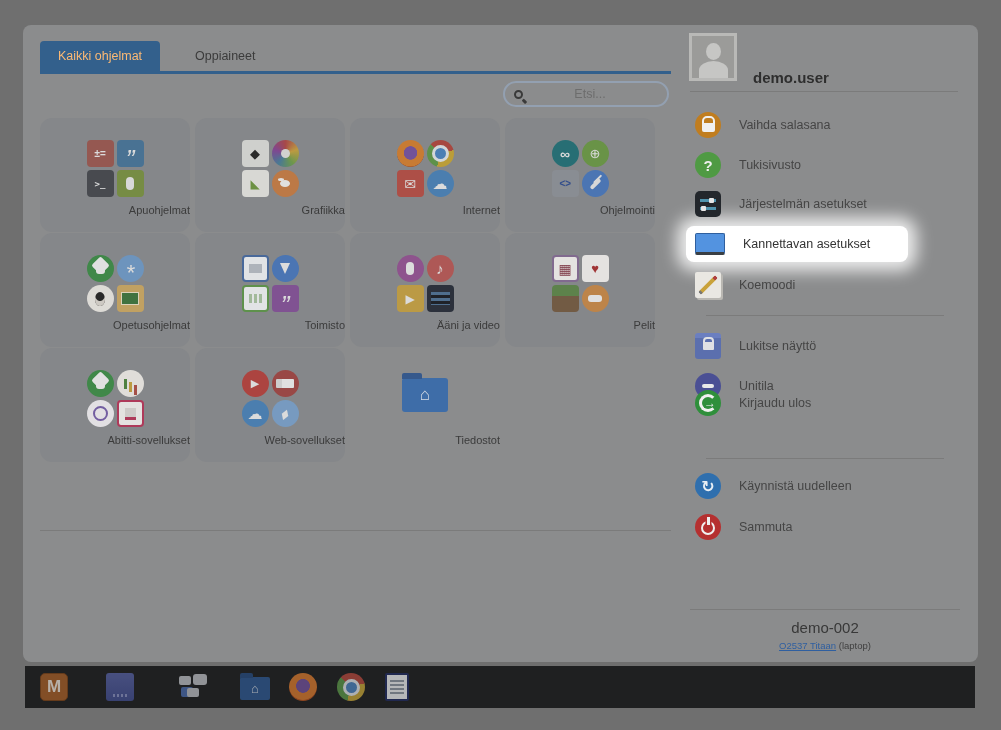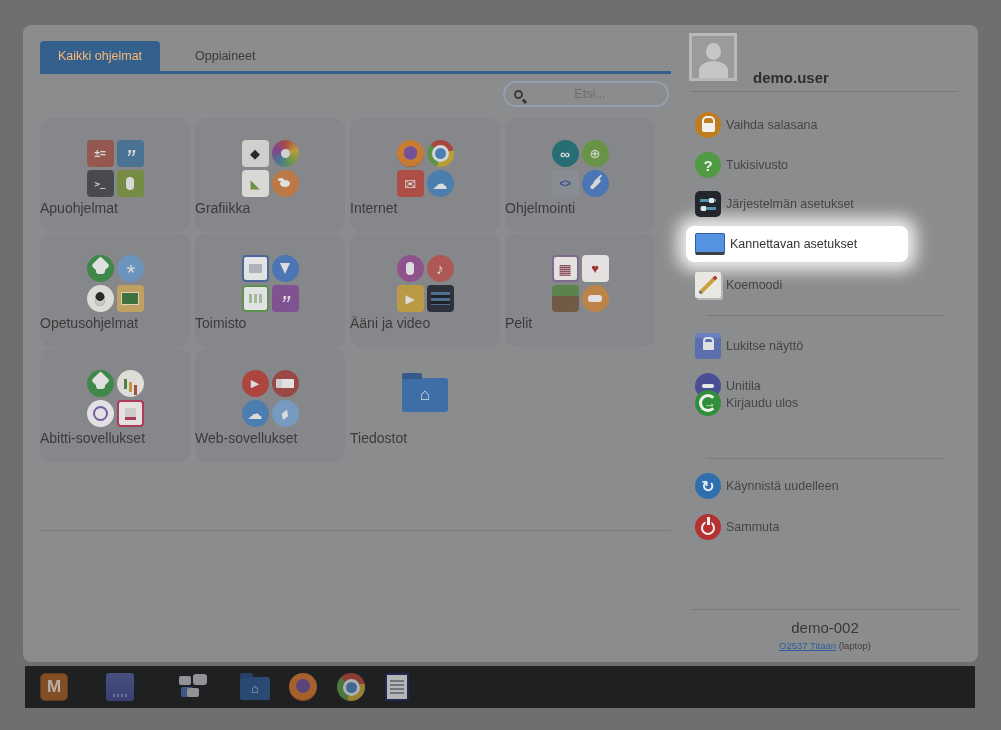--- a/index.html
+++ b/index.html
@@ -26,22 +26,22 @@
                   font-size:12.5px; color:#4a4a4a; font-family:inherit;text-align:center; }
   .search input::placeholder { color:#6d6d6d; }
 
   
   .tile { position:absolute; width:150px; height:114px; background:#85878a; border-radius:12px; }
   .tile.nobg { background:transparent; }
   .c1{left:17px}.c2{left:172px}.c3{left:327px}.c4{left:482px}
   .r1{top:93px}.r2{top:208px}.r3{top:323px}
   .tgrid { position:absolute; top:22px; left:0; right:0; display:flex; justify-content:center; }
   .tgrid .g { display:grid; grid-template-columns:27px 27px; gap:3px; }
-  .tlabel { position:absolute; bottom:16px; left:0; right:0; text-align:left;
-            font-size:14px; color:#3b3b3b; }
+  .tlabel { position:absolute; bottom:16px; left:0; right:0; text-align:right;
+            font-size:11px; color:#3b3b3b; }
 
   
   .mi { width:27px; height:27px; border-radius:4px; position:relative;
         display:flex; align-items:center; justify-content:center;
         color:#e6e6e6; font-size:13px; filter:saturate(.9) brightness(.95); }
   .round { border-radius:50%; }
   .mi::before,.mi::after{ position:absolute; }
   .mi-calculator{background:#a35b53;} .mi-calculator::after{content:"±=";font-size:10px;font-weight:bold;position:static;}
   .mi-notes{background:#49799f;} .mi-notes::after{content:"”";font-size:26px;line-height:10px;position:static;margin-top:10px;}
   .mi-terminal{background:#4b4e54;} .mi-terminal::after{content:">_";font-family:"DejaVu Sans Mono",monospace;font-size:9px;font-weight:bold;position:static;}
@@ -94,21 +94,21 @@
 
   
   .avatar { position:absolute; left:666px; top:8px; width:48px; height:48px;
             background:#9b9b99; border:3px solid #b9b9b7; position:absolute; overflow:hidden; }
   .avatar::before { content:""; position:absolute; left:14px; top:7px; width:15px; height:17px;
                     background:#c6c6c4; border-radius:50%; }
   .avatar::after { content:""; position:absolute; left:7px; top:25px; width:29px; height:18px;
                    background:#c6c6c4; border-radius:50% 50% 0 0; }
   .username { position:absolute; left:730px; top:44px; font-size:15px; font-weight:bold; color:#2e2e2e; }
 
-  .uitem { position:absolute; left:672px; display:flex; align-items:center; gap:5px; height:28px; z-index:2; }
+  .uitem { position:absolute; left:672px; display:flex; align-items:center; gap:18px; height:28px; z-index:2; }
   .uitem span.lbl { font-size:12.5px; color:#454545; }
   .highlight { position:absolute; left:663px; top:201px; width:222px; height:36px; background:#fff;
                border-radius:8px; box-shadow:0 0 16px 9px rgba(255,255,255,0.82); z-index:1; }
   .uitem.hl span.lbl { color:#333; }
 
   .uic { width:26px; height:26px; position:relative; flex:none;
          display:flex; align-items:center; justify-content:center; }
   .uic::before,.uic::after{ position:absolute; content:""; }
   .ic-lock{background:#c07d1f;border-radius:50%;}
   .ic-lock::before{width:9px;height:9px;border:2.5px solid #f0f0f0;border-radius:5px;top:4px;left:6.5px;}

